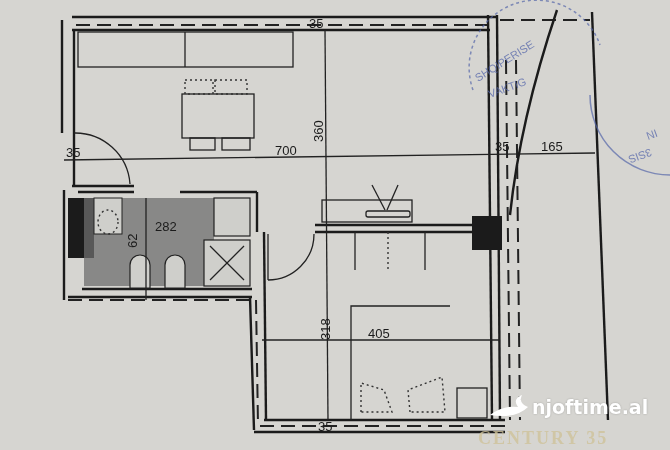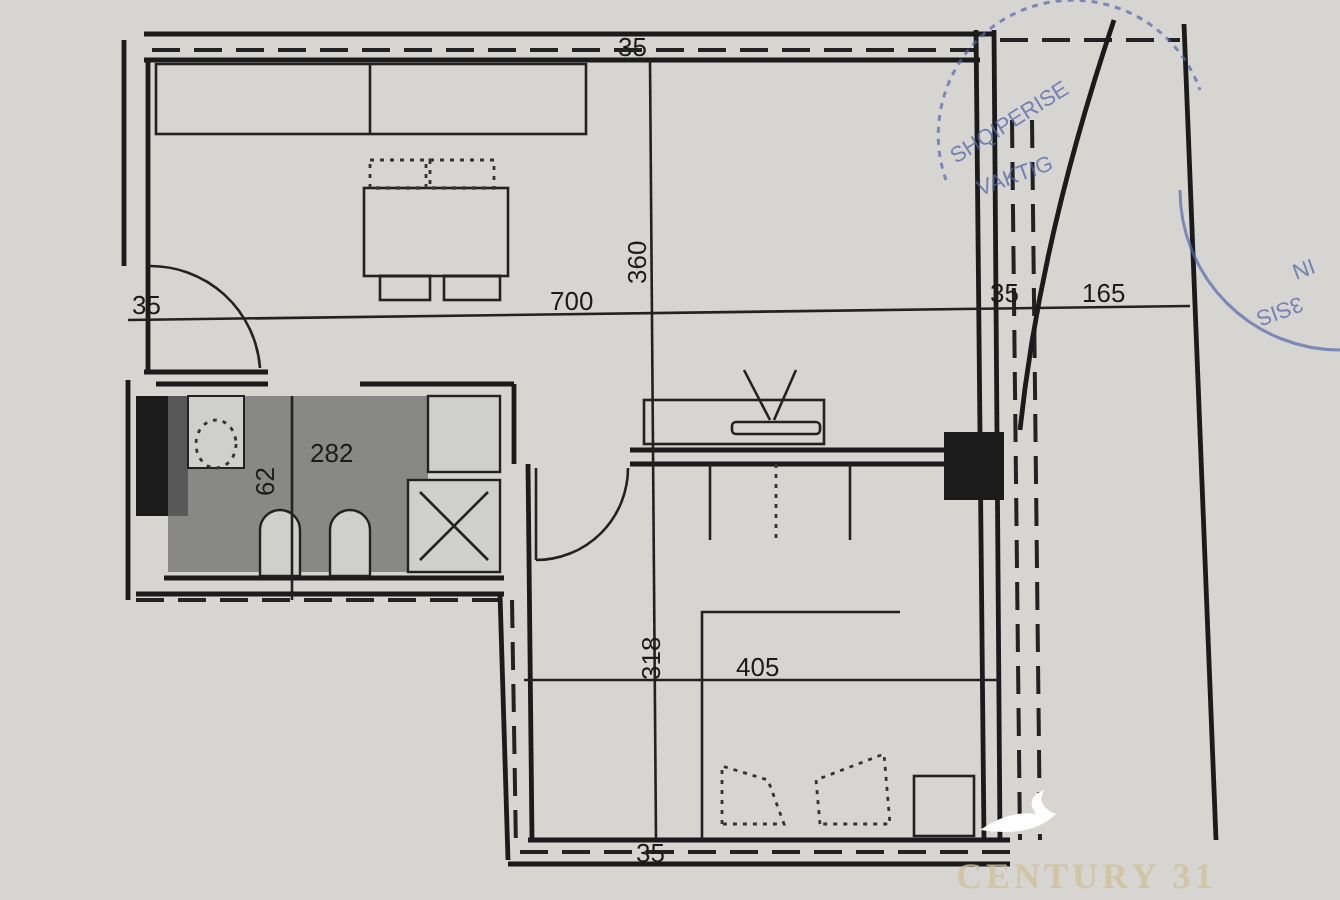--- a/index.html
+++ b/index.html
@@ -161,14 +161,15 @@
     <text class="stamp-text" x="490" y="98" transform="rotate(-20 490 98)" fill="#555">VAKTIG</text>
     <text class="stamp-text" x="648" y="140" transform="rotate(-20 648 140)">NI</text>
     <text class="stamp-text" x="628" y="160" transform="rotate(160 640 156)">3SIS</text>
   </g>
 </svg>
 
 <div class="watermark">
   <svg width="42" height="28" viewBox="0 0 42 28">
     <path d="M 2 22 Q 16 12 30 14 Q 24 6 34 2 Q 30 10 40 14 Q 28 26 2 22 Z" fill="#ffffff"></path>
   </svg>
+  <span class="wm-text">njoftime.al</span>
 </div>
-<div class="brand">CENTURY 31</div>
+<div class="brand">CENTURY 35</div>
 
 </body></html>

